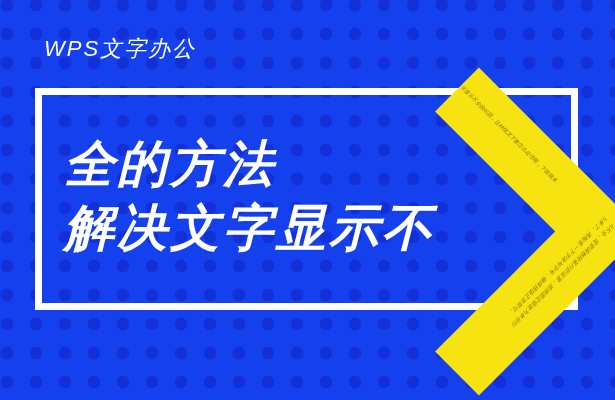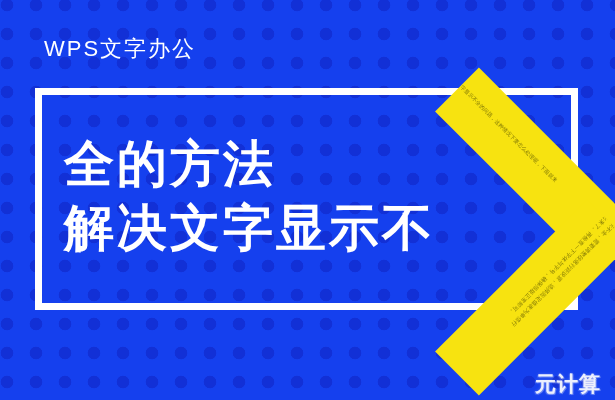--- a/index.html
+++ b/index.html
@@ -7,20 +7,21 @@
     padding: 0;
     background: #222;
   }
   #poster {
     position: relative;
     width: 615px;
     height: 400px;
     overflow: hidden;
     background: #1540ee;
     font-family: "Liberation Sans", "DejaVu Sans", sans-serif;
+    font-style: italic;
     -webkit-font-smoothing: antialiased;
   }
 
   
   #dots {
     position: absolute;
     inset: 0;
     background-image: radial-gradient(circle at 7px 7px, #1230d6 6px, rgba(18,48,214,0) 6.6px);
     background-size: 29px 29px;
     background-position: 0px -2px;
@@ -151,15 +152,14 @@
 
   <div id="chevron">
     <div class="chev-bar upper">
       <div class="chev-text">在使用的时候，有时会出现文字显示不全的问题，这种情况下要怎么处理呢，下面就来介绍一下具体的操作方法。</div>
     </div>
     <div class="chev-bar lower">
       <div class="chev-text">打开文档后发现文字显示不全，需要调整段落行距设置，选择固定值改为单倍行距，文字就能完整显示出来了。再检查一下字体与字号，确保排版正常即可。</div>
     </div>
   </div>
 
-  <div id="watermark">元计算</div>
 
 </div>
 
 </body></html>

